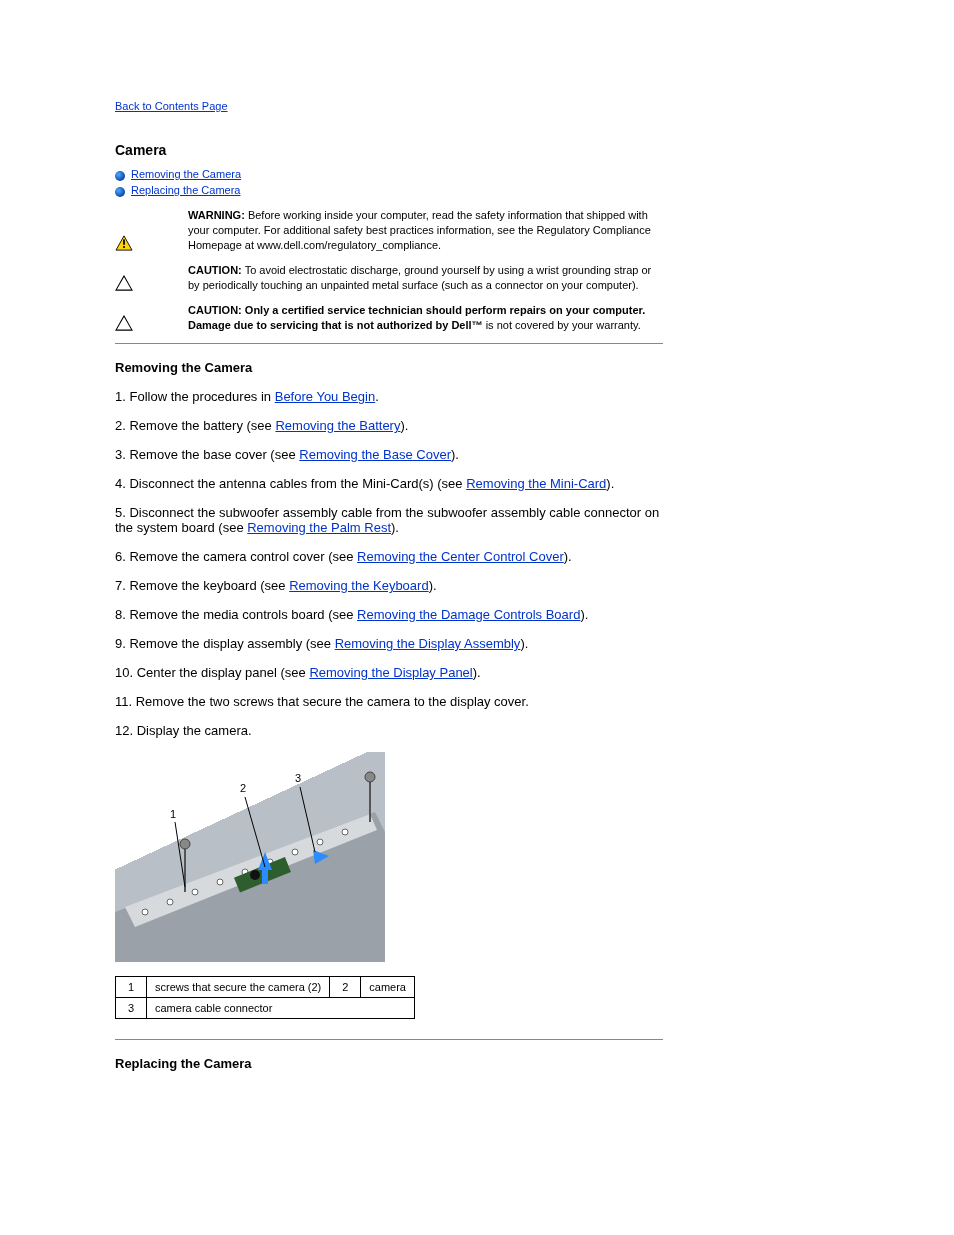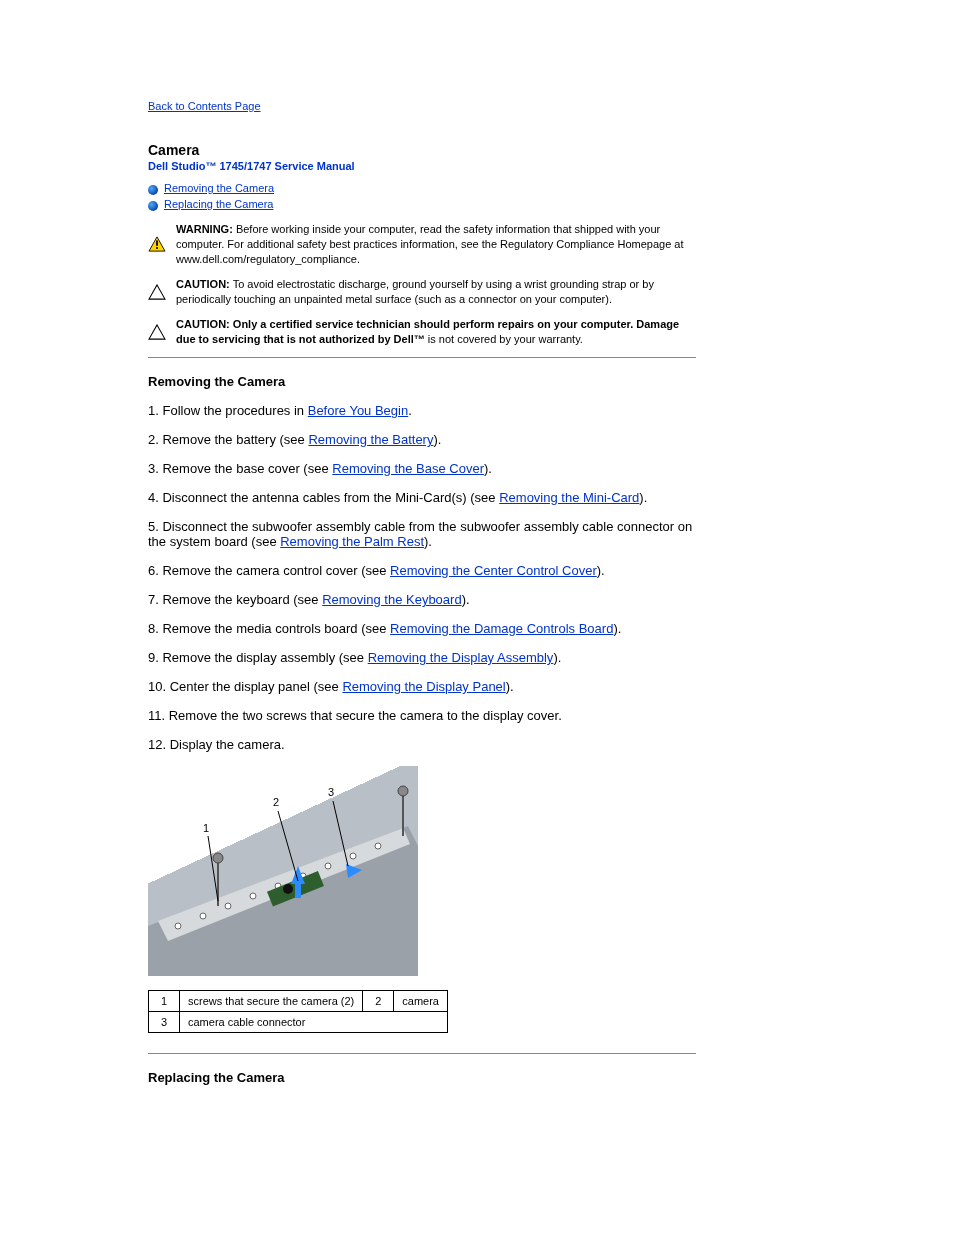--- a/index.html
+++ b/index.html
@@ -7,21 +7,20 @@
     font-size: 11px;
     color: #000;
     margin: 0;
     padding: 0;
     background: #fff;
   }
   .page {
     width: 778px;
     padding: 100px 115px 60px 115px;
     box-sizing: border-box;
-    margin-left: 33px;
   }
   .toc-link {
     color: #0033cc;
     text-decoration: underline;
     font-size: 11px;
   }
   .heading-camera {
     font-size: 14px;
     font-weight: bold;
     margin-top: 30px;
@@ -53,21 +52,22 @@
     background: radial-gradient(circle at 35% 35%, #4fa8ff 0%, #0a4aa8 70%);
     display: inline-block;
   }
   .link {
     color: #0033cc;
     text-decoration: underline;
   }
   .notice-block {
     display: flex;
     margin: 10px 0;
-    align-items: center;
+    align-items: flex-end;
+    gap: 45px;
   }
   .notice-icon {
     width: 22px;
     flex: 0 0 22px;
     margin-right: 6px;
     margin-top: 1px;
   }
   .notice-text {
     font-size: 11px;
     line-height: 15px;
@@ -129,21 +129,20 @@
   }
 </style>
 </head>
 <body>
 
 <div class="page">
 
   <a class="toc-link link" href="#">Back to Contents Page</a>
 
   <div class="heading-camera">Camera</div>
-  <div class="manual-title">Dell Studio™ 1745/1747 Service Manual</div>
 
   <div class="bullet-list">
     <div class="row">
       <span class="bullet"><span class="bullet-circle"></span></span>
       <a href="#" class="link">Removing the Camera</a>
     </div>
     <div class="row">
       <span class="bullet"><span class="bullet-circle"></span></span>
       <a href="#" class="link">Replacing the Camera</a>
     </div>

